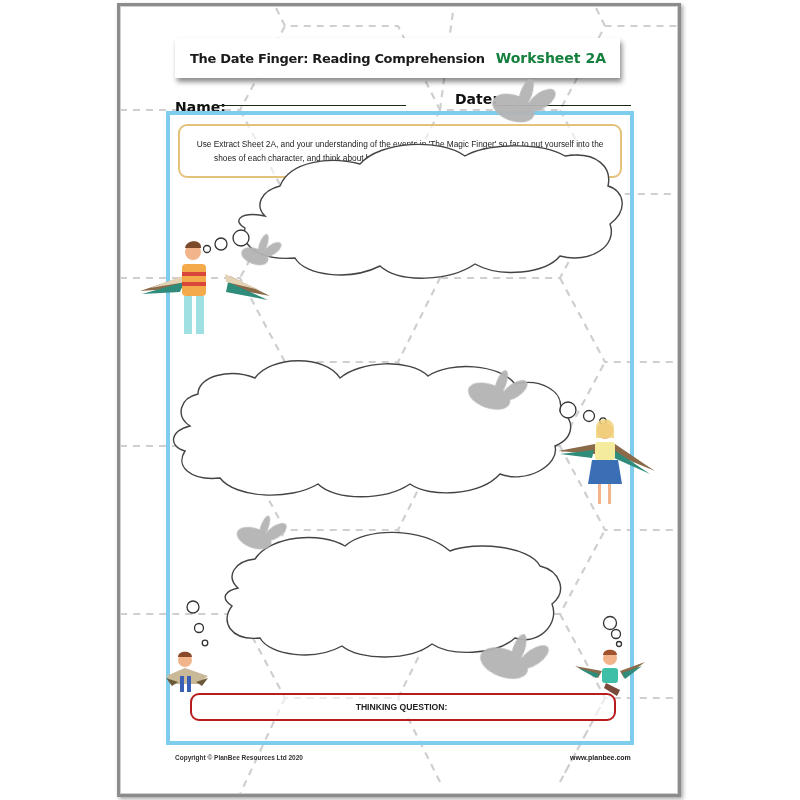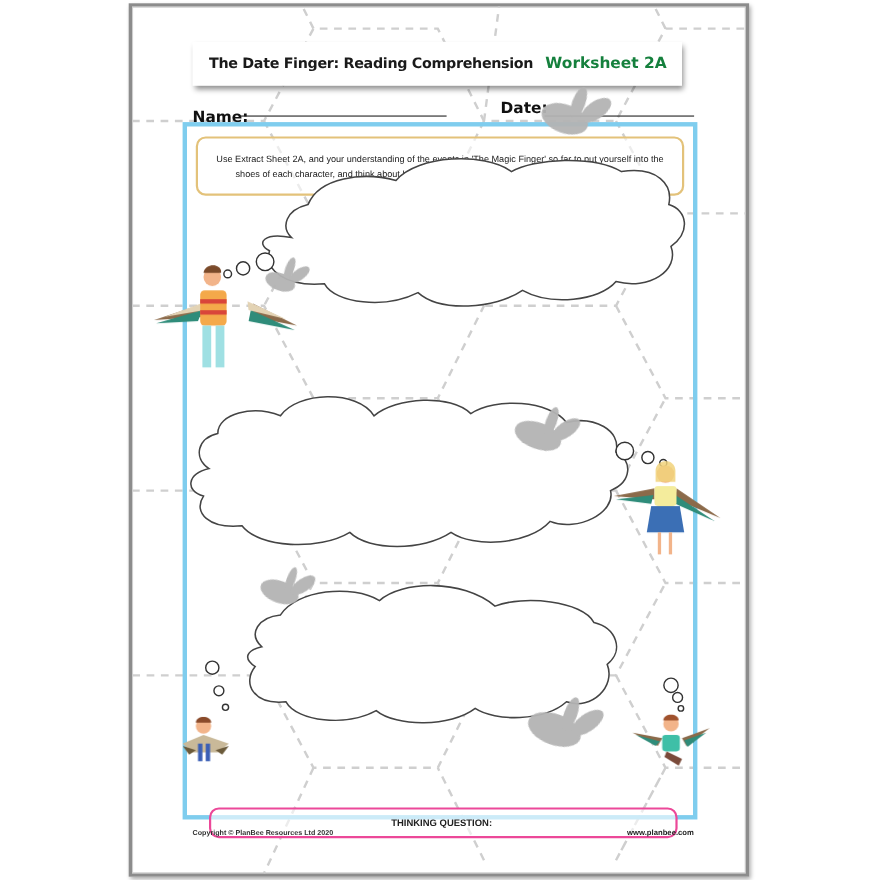--- a/index.html
+++ b/index.html
@@ -13,21 +13,21 @@
                padding:0 14px 0 15px; box-sizing:border-box; }
   .title-text { font-family:"DejaVu Sans", sans-serif; font-weight:bold; font-size:13px; color:#1a1a1a; letter-spacing:-0.3px; }
   .ws-text { font-family:"DejaVu Sans", sans-serif; font-weight:bold; font-size:14px; color:#15803d; }
   .name-row { position:absolute; top:93px; left:55px; font-family:"DejaVu Sans", sans-serif; font-weight:bold; font-size:14px; color:#111; }
   .date-row { position:absolute; top:85px; left:335px; font-family:"DejaVu Sans", sans-serif; font-weight:bold; font-size:14px; color:#111; }
   .line { position:absolute; border-bottom:1.5px solid #222; height:0; }
   .blue-frame { position:absolute; left:46px; top:105px; width:468px; height:634px; border:4px solid #7fcdee; box-sizing:border-box; }
   .instr-box { position:absolute; left:58px; top:118px; width:444px; height:54px; border:2px solid #e3c27a; border-radius:9px;
                box-sizing:border-box; display:flex; align-items:center; justify-content:center; text-align:center;
                font-size:8.3px; line-height:14px; color:#222; padding:0 8px; background:rgba(255,255,255,0.6); }
-  .tq-box { position:absolute; left:70px; top:728px; width:426px; height:28px; border:2px solid #ec4899; border-radius:9px;
+  .tq-box { position:absolute; left:70px; top:687px; width:426px; height:28px; border:2px solid #b91c1c; border-radius:9px;
             box-sizing:border-box; display:flex; align-items:center; justify-content:center; font-size:8.6px; color:#222; background:rgba(255,255,255,0.6); }
   .tq-box b { margin-right:3px; }
   .footer-left { position:absolute; left:55px; top:748px; font-size:6.5px; font-weight:bold; color:#333; }
   .footer-right { position:absolute; left:450px; top:748px; font-size:7px; font-weight:bold; color:#222; }
   svg.art { position:absolute; left:0; top:0; }
 </style>
 </head>
 <body>
 
 <div class="page">

